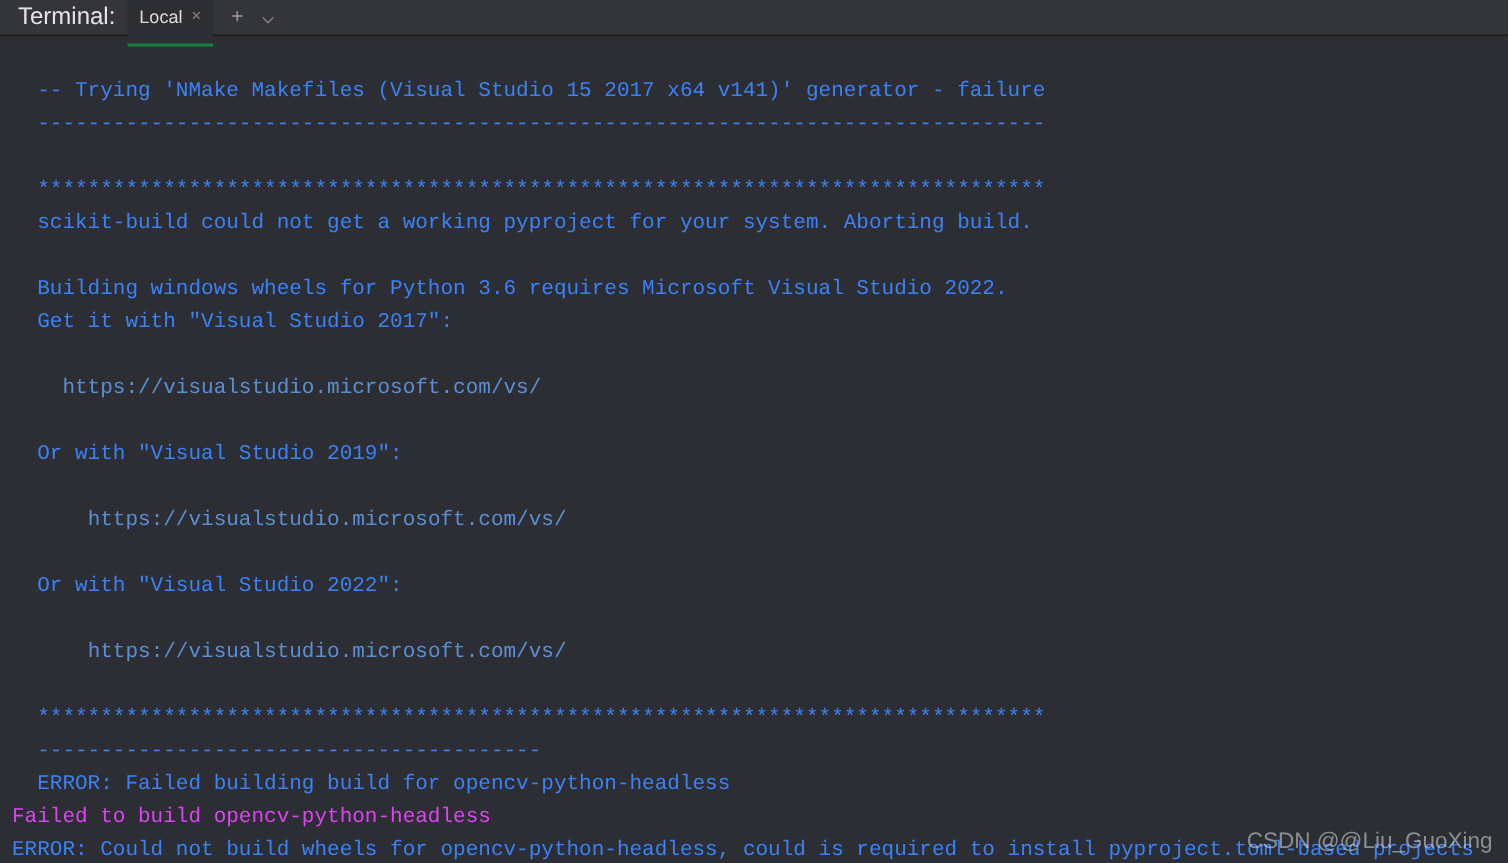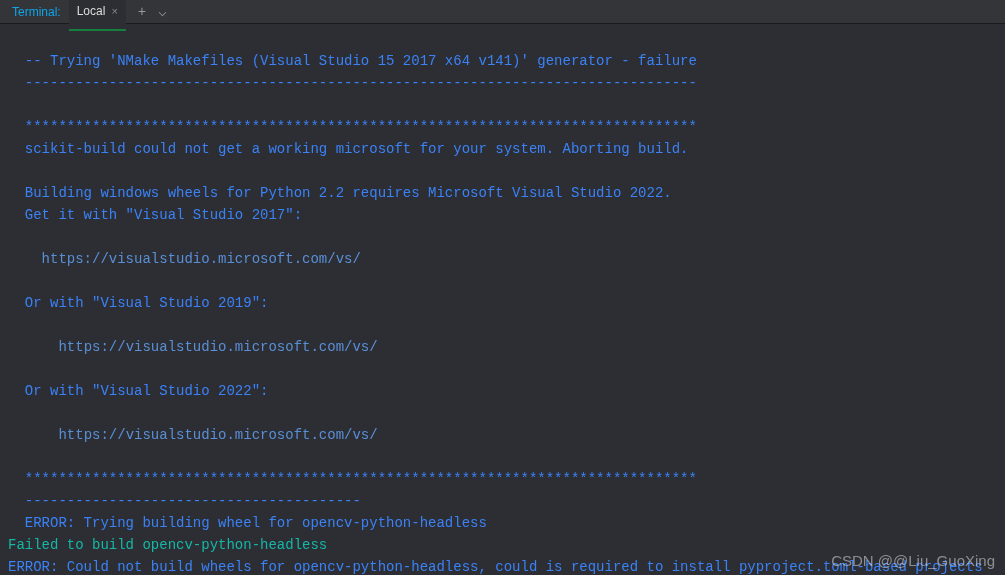--- a/index.html
+++ b/index.html
@@ -20,22 +20,22 @@
     .tabbar {
       height: 24px;
       background: #333539;
       border-bottom: 1px solid #1a1a1a;
       display: flex;
       align-items: center;
       padding: 0 6px;
       gap: 2px;
     }
     .tab-label {
-      color: #0ea5e9;
-      font-size: 12px;
+      color: #e5e5e5;
+      font-size: 16px;
       font-family: "Segoe UI", Arial, sans-serif;
       padding: 0 6px;
     }
     .tab {
       display: flex;
       align-items: center;
       height: 38px;
       padding: 0 8px;
       background: #2c2e34;
       border-bottom: 2px solid #15803d;
@@ -63,21 +63,21 @@
     .terminal-body {
       padding: 4px 8px;
       line-height: 22px;
       white-space: pre;
       font-size: 14px;
     }
     .c-red {
       color: #3b82f6;
     }
     .c-grey {
-      color: #14b8a6;
+      color: #d946ef;
     }
     .c-link {
       color: #5a8fd6;
       cursor: pointer;
     }
     .watermark {
       position: absolute;
       bottom: 6px;
       right: 10px;
       font-family: "Segoe UI", Arial, sans-serif;
@@ -100,36 +100,36 @@
     <span class="tab-icon">+</span>
     <span class="tab-icon">⌵</span>
   </div>
 </div>
 
 <div class="terminal-body">
 <span class="c-red">  -- Trying 'NMake Makefiles (Visual Studio 15 2017 x64 v141)' generator - failure</span>
 <span class="c-red">  --------------------------------------------------------------------------------</span>
 <span class="c-red"></span>
 <span class="c-red">  ********************************************************************************</span>
-<span class="c-red">  scikit-build could not get a working microsoft for your system. Aborting build.</span>
+<span class="c-red">  scikit-build could not get a working pyproject for your system. Aborting build.</span>
 <span class="c-red"></span>
-<span class="c-red">  Building windows wheels for Python 2.2 requires Microsoft Visual Studio 2022.</span>
+<span class="c-red">  Building windows wheels for Python 3.6 requires Microsoft Visual Studio 2022.</span>
 <span class="c-red">  Get it with "Visual Studio 2017":</span>
 <span class="c-red"></span>
 <span><span class="c-red">    </span><span class="c-link">https://visualstudio.microsoft.com/vs/</span></span>
 <span class="c-red"></span>
 <span class="c-red">  Or with "Visual Studio 2019":</span>
 <span class="c-red"></span>
 <span><span class="c-red">      </span><span class="c-link">https://visualstudio.microsoft.com/vs/</span></span>
 <span class="c-red"></span>
 <span class="c-red">  Or with "Visual Studio 2022":</span>
 <span class="c-red"></span>
 <span><span class="c-red">      </span><span class="c-link">https://visualstudio.microsoft.com/vs/</span></span>
 <span class="c-red"></span>
 <span class="c-red">  ********************************************************************************</span>
 <span class="c-red">  ----------------------------------------</span>
-<span class="c-red">  ERROR: Trying building wheel for opencv-python-headless</span>
+<span class="c-red">  ERROR: Failed building build for opencv-python-headless</span>
 <span class="c-grey">Failed to build opencv-python-headless</span>
 <span class="c-red">ERROR: Could not build wheels for opencv-python-headless, could is required to install pyproject.toml-based projects</span>
 
 </div>
 
 <div class="watermark">CSDN @@Liu_GuoXing</div>
 
 </body></html>

